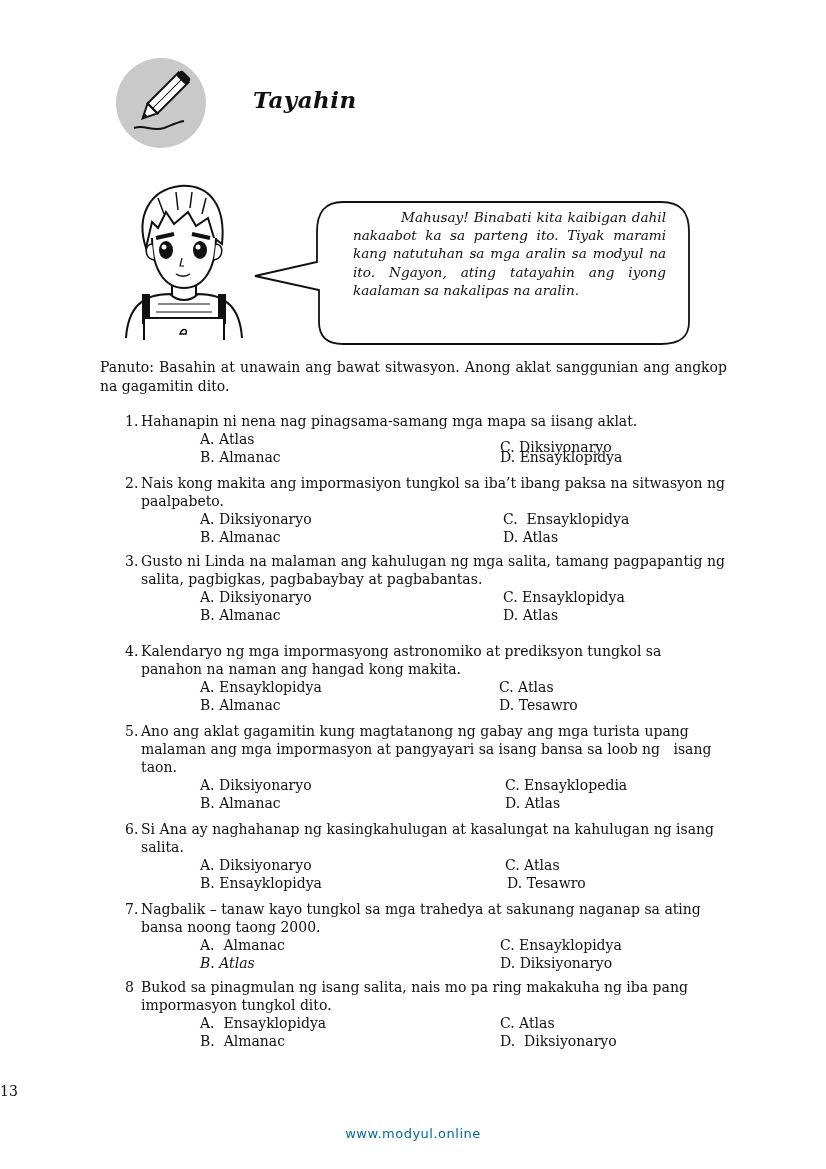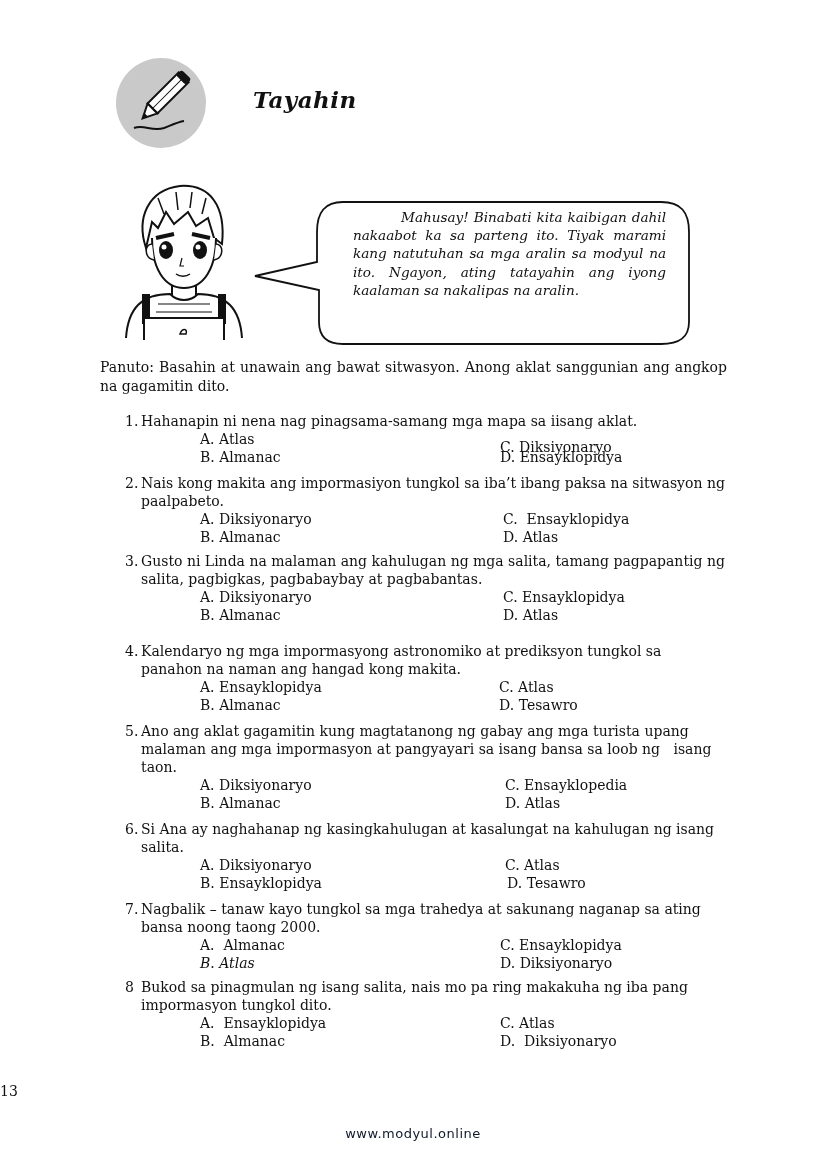--- a/index.html
+++ b/index.html
@@ -19,21 +19,21 @@
   .instructions { position:absolute; left:100px; top:358px; width:627px;
                   font-size:14px; line-height:18.5px; text-align:justify;
                   font-family:"DejaVu Serif",serif; }
   .question { position:absolute; left:125px; width:600px; font-size:14px; line-height:18px; }
   .q-num { position:absolute; left:0; top:0; }
   .q-text { margin-left:16px; }
   .opts { position:relative; height:36px;text-align:center; }
   .opt { position:absolute; white-space:pre; }
   .page-number { position:absolute; left:0; width:711px; text-align:left; top:1083px; font-size:14px; }
   .watermark { position:absolute; left:0; width:826px; text-align:center; top:1126px;
-               font-family:"DejaVu Sans",sans-serif; font-size:13px; color:#0f172a; letter-spacing:0.5px; }
+               font-family:"DejaVu Sans",sans-serif; font-size:13px; color:#0369a1; letter-spacing:0.5px; }
 </style>
 </head>
 <body>
 
 <div class="icon-circle">
   <svg width="90" height="90" viewBox="0 0 90 90">
     <g transform="translate(45,42) rotate(45)">
       <rect x="-7" y="-32" width="14" height="44" fill="#fff" stroke="#111" stroke-width="2"></rect>
       <line x1="0" y1="-32" x2="0" y2="12" stroke="#111" stroke-width="1"></line>
       <rect x="-7" y="-36" width="14" height="8" rx="3" fill="#111"></rect>

